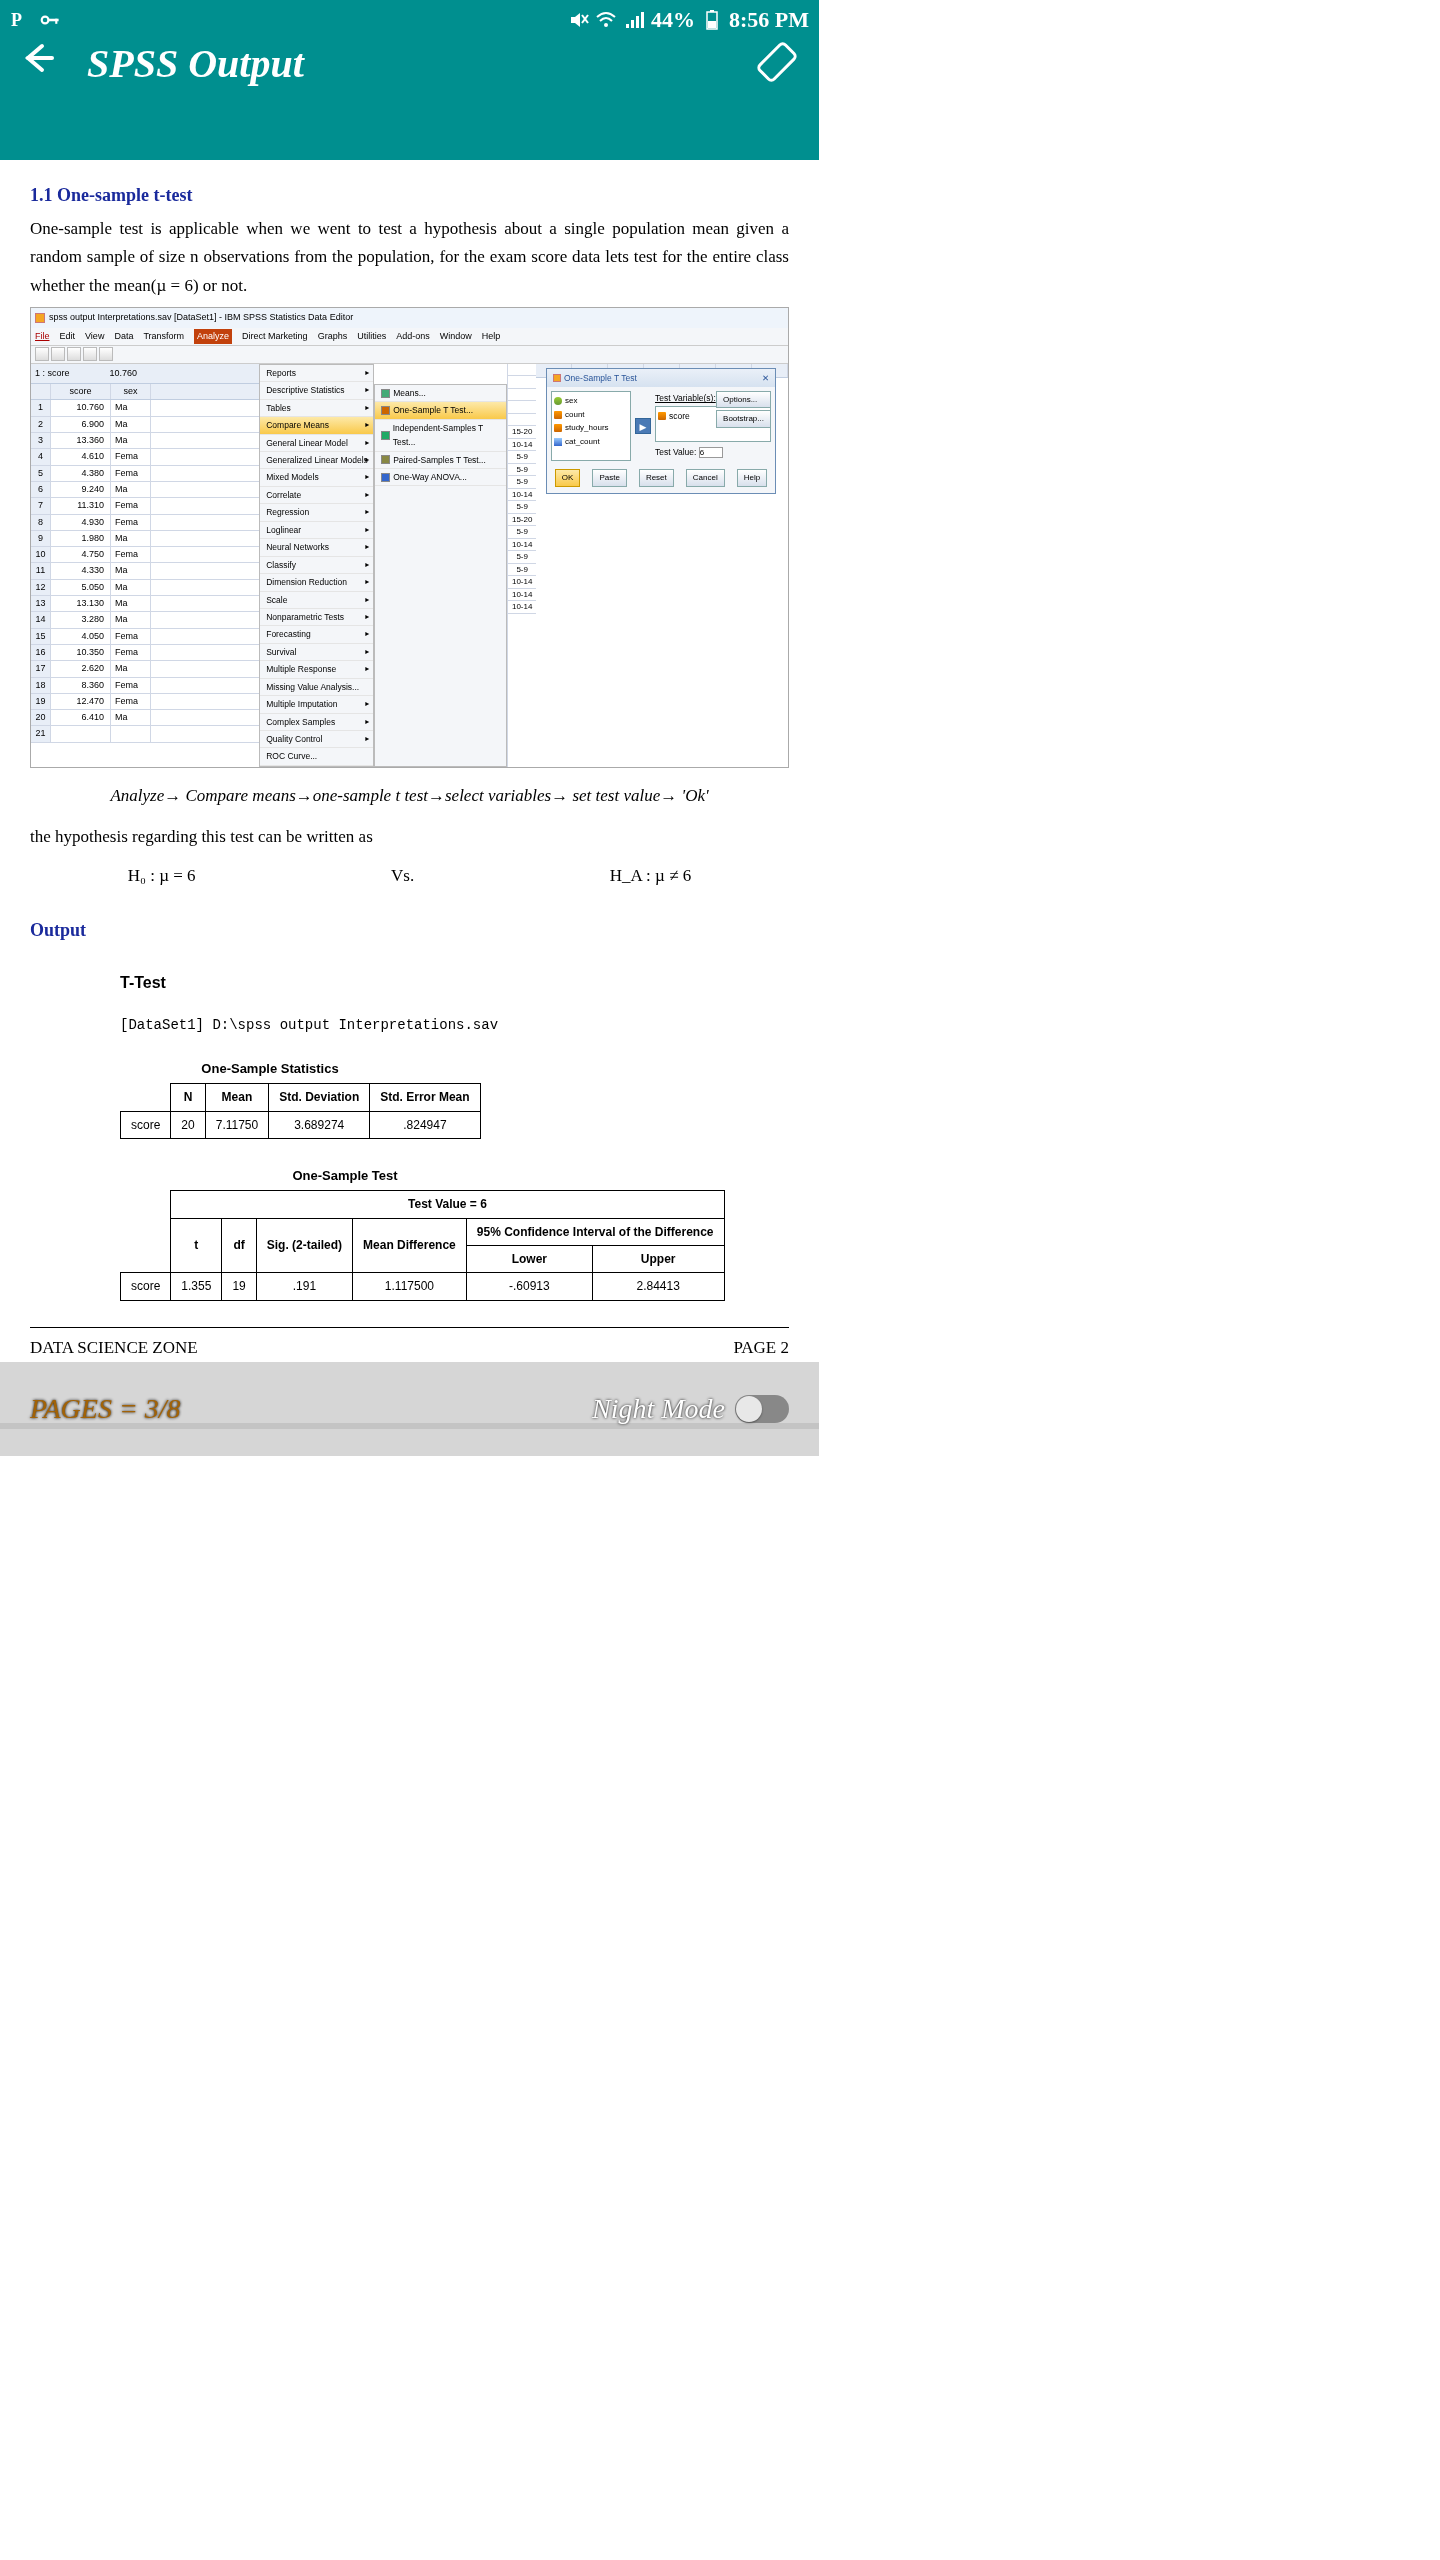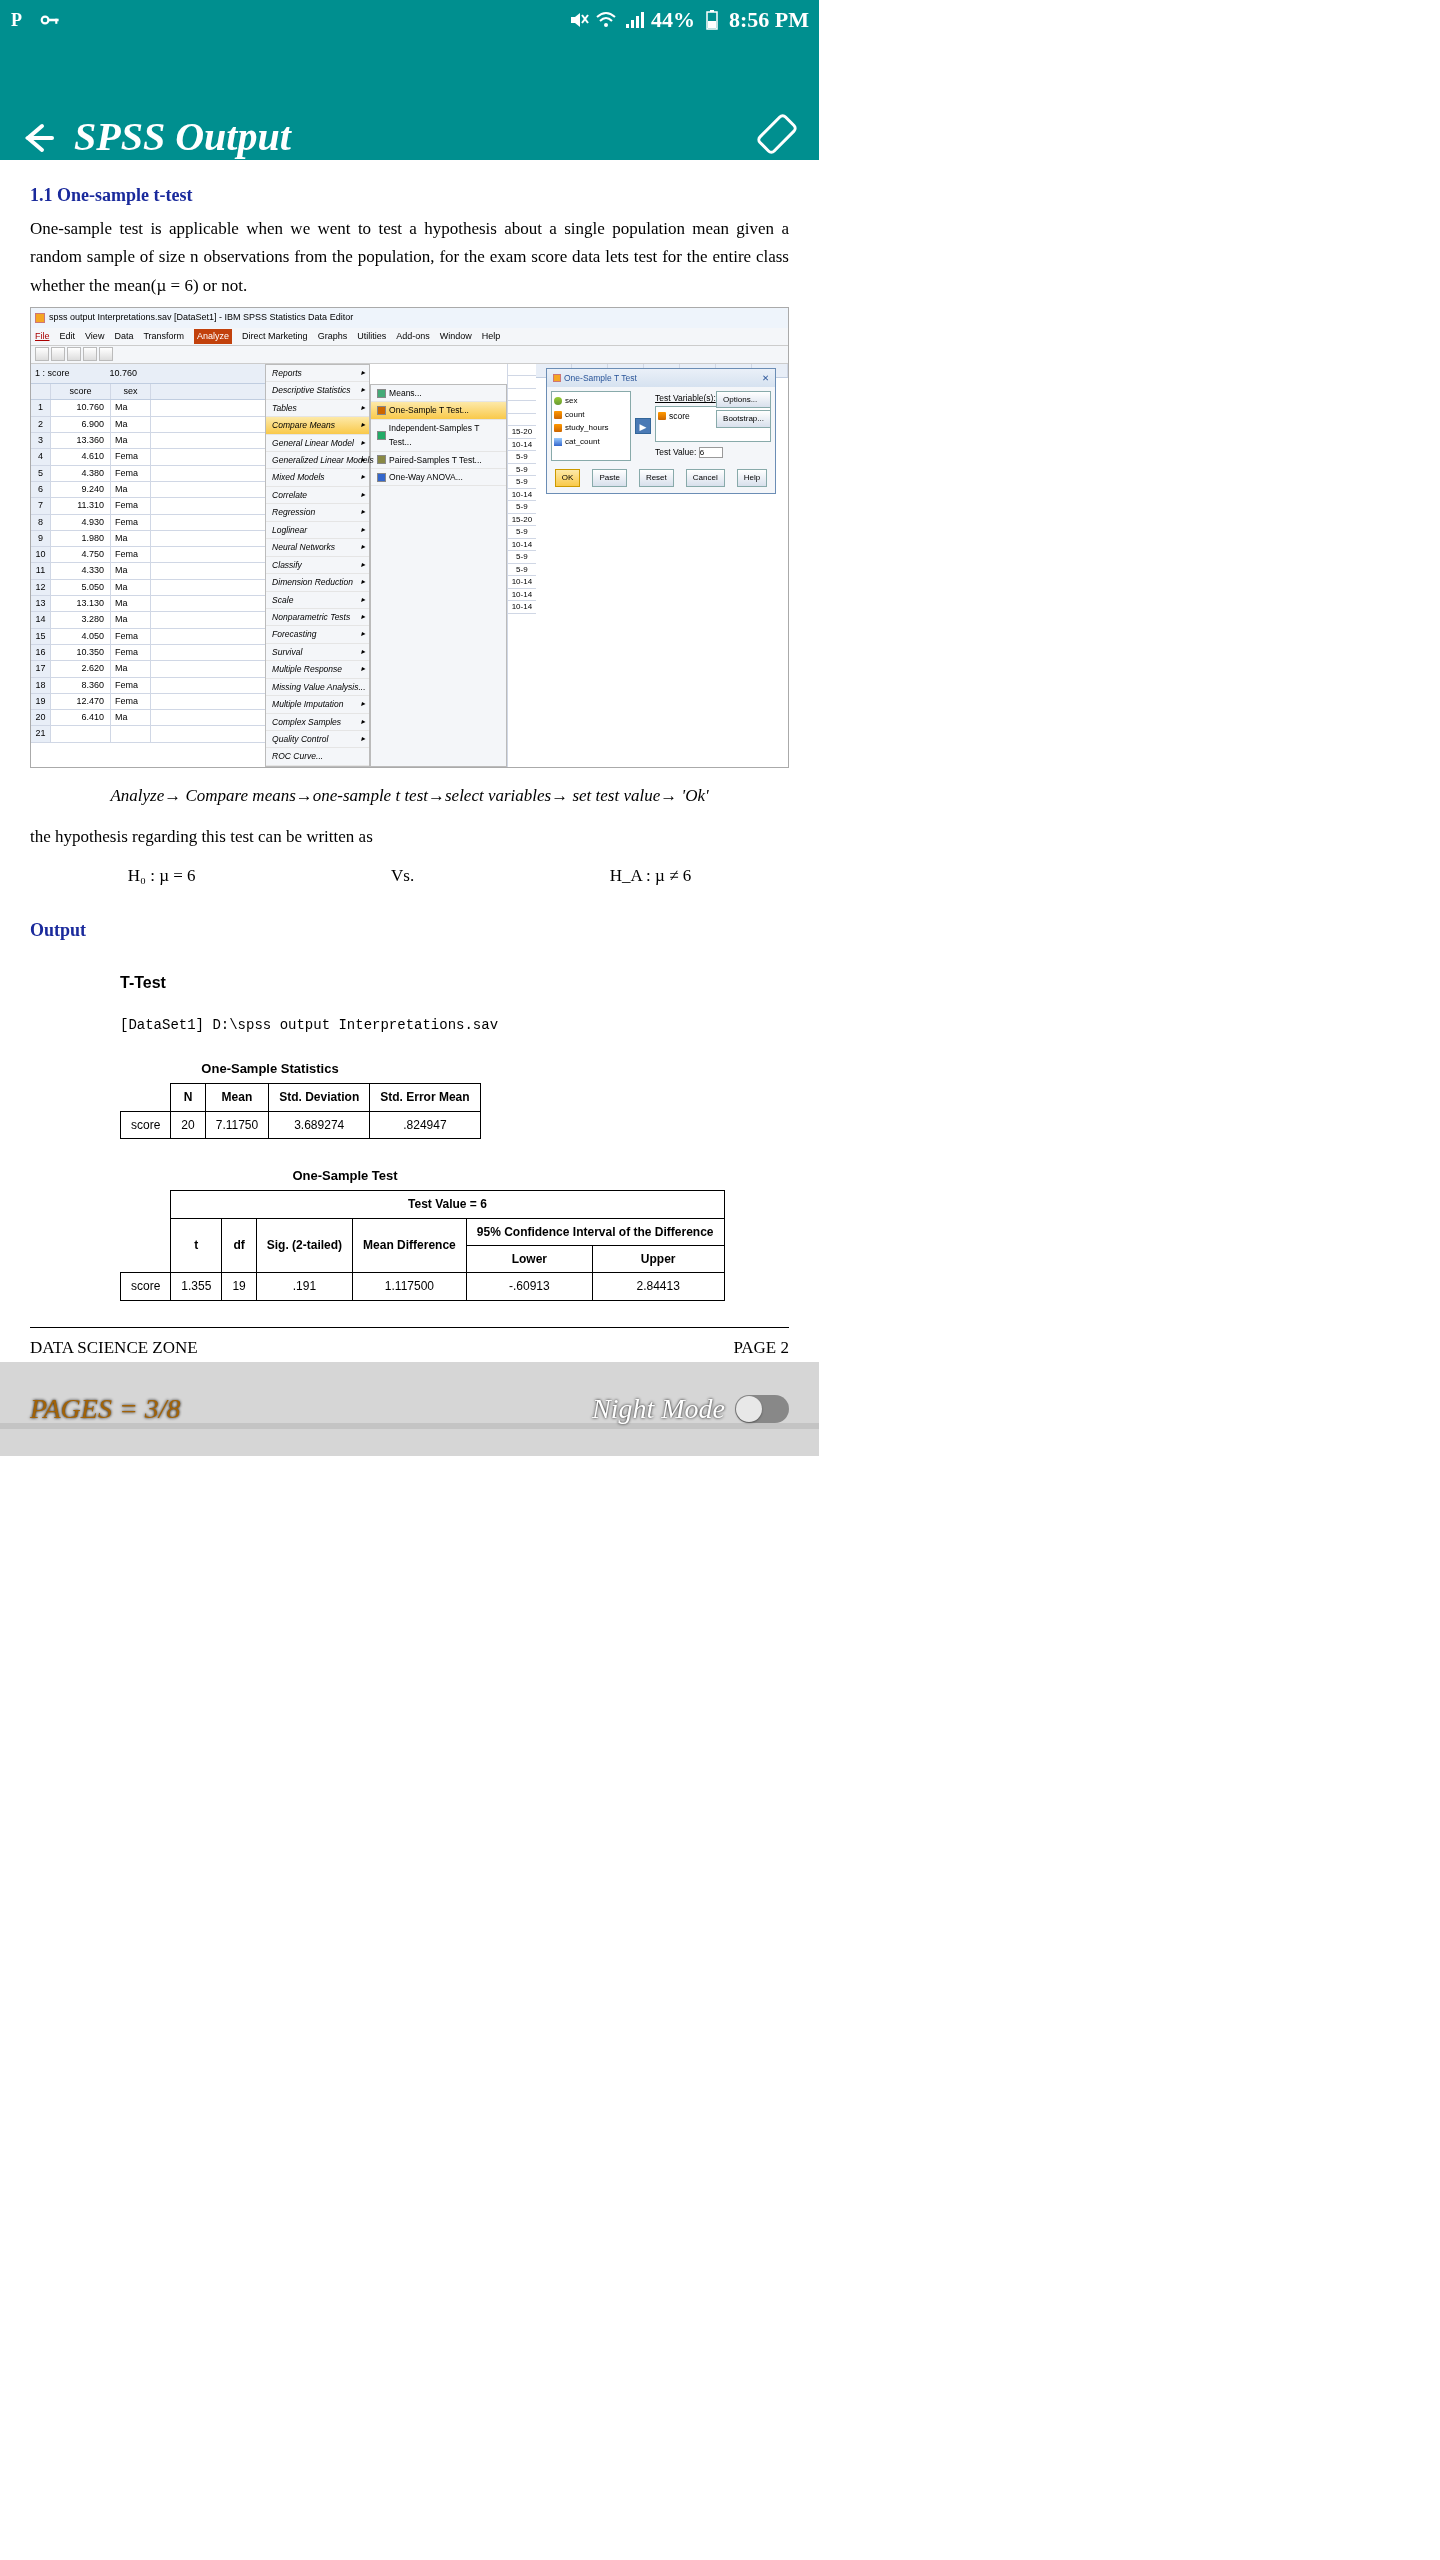--- a/index.html
+++ b/index.html
@@ -3,21 +3,21 @@
 <meta charset="utf-8">
 <style>
   * { margin:0; padding:0; box-sizing:border-box; }
   html, body { width:819px; height:1456px; font-family:"Segoe UI",Arial,sans-serif; background:#fff; overflow:hidden; }
   
   .status-bar { height:40px; background:#008f8f; color:#fff; display:flex; align-items:center; padding:0 10px; font-size:22px; font-family:"Segoe Script",cursive; }
   .status-left { flex:1; display:flex; gap:8px; align-items:center; }
   .status-right { display:flex; gap:6px; align-items:center; font-weight:bold; }
   .sicon { width:22px; height:22px; display:inline-flex; align-items:center; justify-content:center; }
   
-  .app-header { height:120px; background:#008f8f; color:#fff; display:flex; align-items:flex-end; padding:0 20px; gap:18px; }
+  .app-header { height:120px; background:#008f8f; color:#fff; display:flex; align-items:flex-start; padding:0 20px; gap:31px; }
   .app-title { font-family:"Segoe Script",cursive; font-size:40px; font-weight:bold; font-style:italic; }
   .rotate-icon { margin-left:auto; }
   
   .doc { padding:20px 30px 0 30px; font-family:"Times New Roman",serif; color:#000; font-size:17px; line-height:1.7; }
   .sec-num { color:#1a2a9c; font-weight:bold; font-size:18px; }
   .body-text { text-align:justify; margin-top:4px; }
   
   .spss { margin-top:6px; border:1px solid #aaa; font-family:Tahoma,Arial,sans-serif; font-size:9px; color:#000; background:#fff; }
   .spss-title { background:#eef4fb; padding:2px 4px; color:#000; font-size:9px; display:flex; align-items:center; gap:4px; }
   .spss-title .orange { width:10px; height:10px; background:#f5a623; border:1px solid #c77; }
@@ -28,21 +28,21 @@
   .tbicon { width:14px; height:14px; border:1px solid #bbb; background:linear-gradient(#fff,#ddd); }
   .spss-body { display:flex; }
   .spss-left { width:240px; }
   .field-row { display:flex; border-bottom:1px solid #d0d7e5; }
   .field-row .idx { width:20px; text-align:center; background:#e8eef7; border-right:1px solid #d0d7e5; }
   .field-row .val1 { width:60px; text-align:right; padding-right:6px; border-right:1px solid #d0d7e5; }
   .field-row .val2 { width:40px; padding-left:4px; border-right:1px solid #d0d7e5; }
   .spss-sheet-label { background:#e8eef7; padding:2px 4px; display:flex; gap:40px; border-bottom:1px solid #c0cde0; }
   .spss-sheet-head { background:#e8eef7; display:flex; border-bottom:1px solid #c0cde0; }
   .spss-sheet-head div { border-right:1px solid #d0d7e5; text-align:center; }
-  .submenu { width:105px; background:#f4f6f9; border:1px solid #bbb;font-style:italic; }
+  .submenu { width:115px; background:#f4f6f9; border:1px solid #bbb; }
   .submenu div { padding:1px 6px; border-bottom:1px solid #e5e5e5; position:relative; white-space:nowrap; font-size:8.5px; }
   .submenu .hl { background:linear-gradient(#fde9a8,#f9c94a); }
   .submenu div.arrow::after { content:"▸"; position:absolute; right:4px; font-size:8px; }
   .submenu2 { width:140px; background:#f4f6f9; border:1px solid #bbb;margin-top:20px; }
   .submenu2 div { padding:1px 6px; border-bottom:1px solid #e5e5e5; font-size:8.5px; display:flex; align-items:center; gap:3px; }
   .submenu2 .hl { background:linear-gradient(#fde9a8,#f9c94a); }
   .sq { width:9px; height:9px; display:inline-block; border:1px solid #888; }
   .narrow-col { width:30px; background:#fff; border-left:1px solid #d0d7e5; }
   .narrow-col div { text-align:center; border-bottom:1px solid #d0d7e5; height:12.5px; font-size:8px; line-height:12px; }
   .vars { flex:1; background:#fff; position:relative; }

